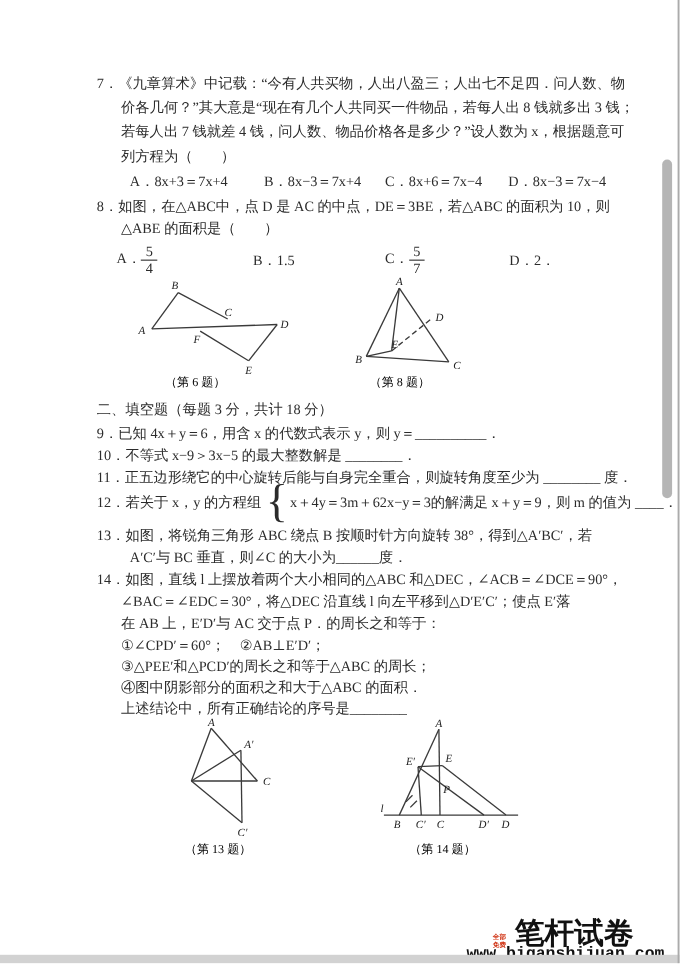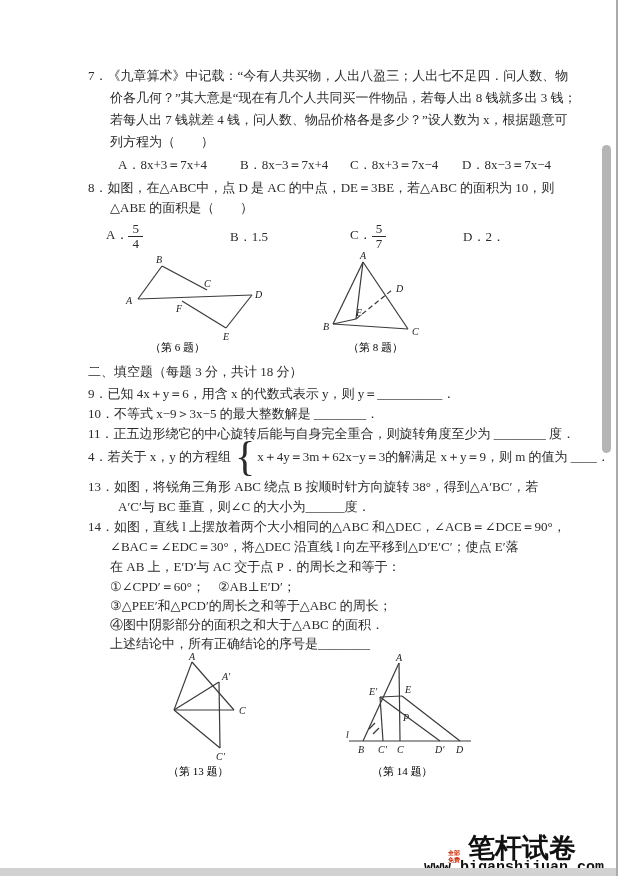--- a/index.html
+++ b/index.html
@@ -33,21 +33,21 @@
 <body>
 
 <div class="viewport">
 
   <div class="tx" style="left:88px;top:66px">7．《九章算术》中记载：“今有人共买物，人出八盈三；人出七不足四．问人数、物</div>
   <div class="tx" style="left:110px;top:88px">价各几何？”其大意是“现在有几个人共同买一件物品，若每人出 8 钱就多出 3 钱；</div>
   <div class="tx" style="left:110px;top:110px">若每人出 7 钱就差 4 钱，问人数、物品价格各是多少？”设人数为 x，根据题意可</div>
   <div class="tx" style="left:110px;top:132px">列方程为（　　）</div>
   <div class="tx" style="left:118px;top:155px">A．8x+3＝7x+4</div>
   <div class="tx" style="left:240px;top:155px">B．8x−3＝7x+4</div>
-  <div class="tx" style="left:350px;top:155px">C．8x+3＝7x−4</div>
+  <div class="tx" style="left:350px;top:155px">C．8x+6＝7x−4</div>
   <div class="tx" style="left:462px;top:155px">D．8x−3＝7x−4</div>
 
   <div class="tx" style="left:88px;top:178px">8．如图，在△ABC中，点 D 是 AC 的中点，DE＝3BE，若△ABC 的面积为 10，则</div>
   <div class="tx" style="left:110px;top:198px">△ABE 的面积是（　　）</div>
   <div class="opt" style="left:106px;top:222px">
     <span>A．</span><span class="frac"><span class="num">5</span><span class="den">4</span></span>
   </div>
   <div class="opt" style="left:230px;top:228px">B．1.5</div>
   <div class="opt" style="left:350px;top:222px">
     <span>C．</span><span class="frac"><span class="num">5</span><span class="den">7</span></span>
@@ -79,30 +79,30 @@
       <line x1="43" y1="12" x2="36" y2="69"></line>
       <line x1="13" y1="74" x2="36" y2="69"></line>
       <line x1="36" y1="69" x2="72" y2="40" stroke-dasharray="5,3"></line>
     </g>
     <text x="40" y="9">A</text>
     <text x="3" y="80">B</text>
     <text x="92" y="85">C</text>
     <text x="76" y="42">D</text>
     <text x="36" y="66">E</text>
   </svg>
-  <div class="caption" style="left:348px;top:340px">（第 8 题）</div>
+  <div class="caption" style="left:336px;top:340px">（第 8 题）</div>
 
   <div class="tx bold" style="left:88px;top:362px">二、填空题（每题 3 分，共计 18 分）</div>
 
   <div class="tx" style="left:88px;top:384px">9．已知 4x＋y＝6，用含 x 的代数式表示 y，则 y＝__________．</div>
   <div class="tx" style="left:88px;top:404px">10．不等式 x−9＞3x−5 的最大整数解是 ________．</div>
   <div class="tx" style="left:88px;top:424px">11．正五边形绕它的中心旋转后能与自身完全重合，则旋转角度至少为 ________ 度．</div>
 
   <div class="system" style="left:88px;top:438px">
-    <span style="font-size:13px">4．若关于 x，y 的方程组</span>
+    <span style="font-size:13px">12．若关于 x，y 的方程组</span>
     <span class="brace">{</span>
     <span class="eqs">
       <span>x＋4y＝3m＋6</span>
       <span>2x−y＝3</span>
     </span>
     <span style="font-size:13px;margin-left:0">的解满足 x＋y＝9，则 m 的值为 ____．</span>
   </div>
 
   <div class="tx" style="left:88px;top:477px">13．如图，将锐角三角形 ABC 绕点 B 按顺时针方向旋转 38°，得到△A′BC′，若</div>
   <div class="tx" style="left:118px;top:497px">A′C′与 BC 垂直，则∠C 的大小为______度．</div>

